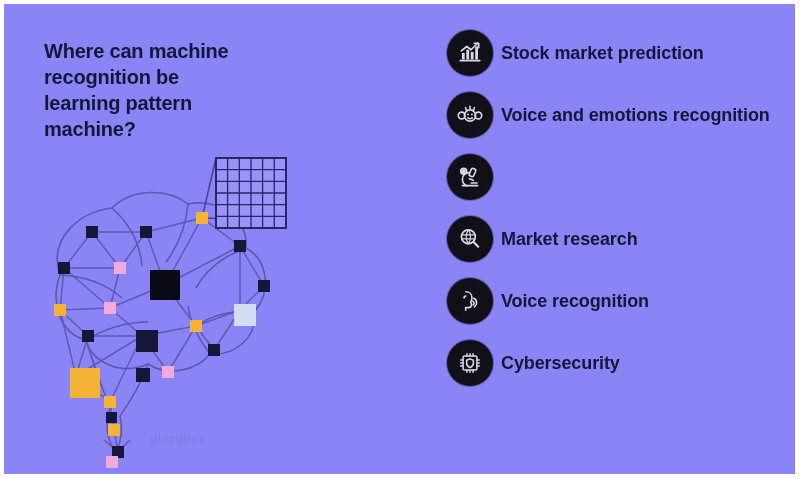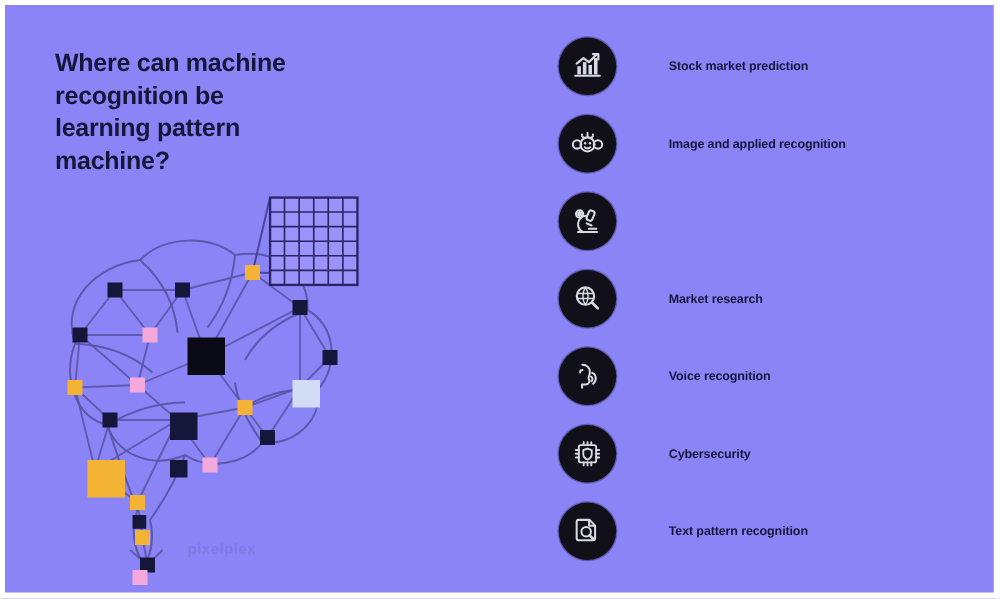--- a/index.html
+++ b/index.html
@@ -39,21 +39,21 @@
     position:relative;height:62px;display:flex;align-items:center;
   }
   .badge{
     width:46px;height:46px;border-radius:50%;
     background:#111018;flex:0 0 46px;
     display:flex;align-items:center;justify-content:center;
     box-shadow:0 0 0 1px rgba(20,18,40,.35);
   }
   .badge svg{display:block;}
   .label{
-    margin-left:42px;font-size:10px;font-weight:bold;
+    margin-left:8px;font-size:18px;font-weight:bold;
     color:#16163a;letter-spacing:-0.1px;white-space:nowrap;
   }
 </style>
 </head>
 <body>
 
 <div id="canvas">
 
   <div class="edge edge-top"></div>
   <div class="edge edge-bottom"></div>
@@ -203,21 +203,21 @@
           <circle cx="13.8" cy="11.6" r="0.9" fill="#d9d9e6" stroke="none"></circle>
           <path d="M10 14.6c1.2 1 2.8 1 4 0" stroke-linecap="round"></path>
           <circle cx="4.3" cy="12.5" r="3.1"></circle>
           <circle cx="19.7" cy="12.5" r="3.1"></circle>
           <path d="M8 6.3l1.2 1.6M12 5.2v1.8M16 6.3l-1.2 1.6" stroke-linecap="round"></path>
           <circle cx="8" cy="5.2" r="0.8" fill="#d9d9e6" stroke="none"></circle>
           <circle cx="12" cy="4.1" r="0.8" fill="#d9d9e6" stroke="none"></circle>
           <circle cx="16" cy="5.2" r="0.8" fill="#d9d9e6" stroke="none"></circle>
         </svg>
       </div>
-      <div class="label">Image and applied recognition</div>
+      <div class="label">Voice and emotions recognition</div>
     </div>
 
     <div class="row">
       <div class="badge">
         <svg width="26" height="26" viewBox="0 0 24 24" fill="none" stroke="#d9d9e6" stroke-width="1.5">
           <path d="M5 20h14" stroke-linecap="round"></path>
           <path d="M9 20c-2.6-1.1-4-3.4-4-6 0-3.4 2.7-6 6-6" stroke-linecap="round"></path>
           <rect x="12" y="4" width="4.4" height="7.5" rx="1.6" transform="rotate(22 14 8)"></rect>
           <path d="M11.4 13.6l3.6 1.5" stroke-linecap="round"></path>
           <path d="M13 17.5h5.5" stroke-linecap="round"></path>
@@ -256,26 +256,15 @@
       <div class="badge">
         <svg width="26" height="26" viewBox="0 0 24 24" fill="none" stroke="#d9d9e6" stroke-width="1.4">
           <rect x="5.6" y="5.6" width="12.8" height="12.8" rx="1.4"></rect>
           <path d="M12 8.2l3.1 1.2v2.9c0 1.9-1.3 3.3-3.1 4-1.8-.7-3.1-2.1-3.1-4V9.4z"></path>
           <path d="M9.2 3.4v2.2M12 3.4v2.2M14.8 3.4v2.2M9.2 18.4v2.2M12 18.4v2.2M14.8 18.4v2.2M3.4 9.2h2.2M3.4 12h2.2M3.4 14.8h2.2M18.4 9.2h2.2M18.4 12h2.2M18.4 14.8h2.2" stroke-linecap="round"></path>
         </svg>
       </div>
       <div class="label">Cybersecurity</div>
     </div>
 
-    <div class="row">
-      <div class="badge">
-        <svg width="26" height="26" viewBox="0 0 24 24" fill="none" stroke="#d9d9e6" stroke-width="1.5">
-          <path d="M5.4 3.6h8l4.2 4.2v9.4a1.4 1.4 0 01-1.4 1.4H5.4A1.4 1.4 0 014 17.2V5A1.4 1.4 0 015.4 3.6z"></path>
-          <path d="M13.2 3.6v4.3h4.3" stroke-linejoin="round"></path>
-          <circle cx="11" cy="12.4" r="3.5"></circle>
-          <path d="M13.6 15l2.9 2.9" stroke-linecap="round" stroke-width="1.9"></path>
-        </svg>
-      </div>
-      <div class="label">Text pattern recognition</div>
-    </div>
 
   </div>
 </div>
 
 </body></html>

